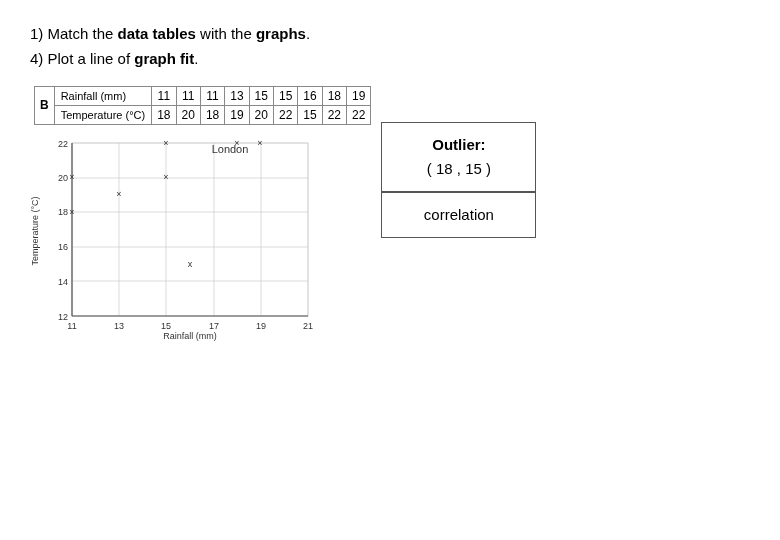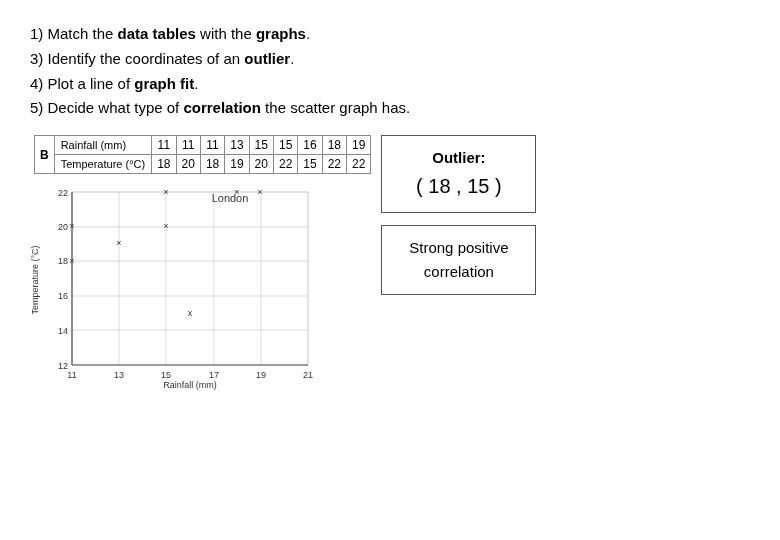--- a/index.html
+++ b/index.html
@@ -70,47 +70,45 @@
       margin-top: 2px;
     }
     svg.chart {
       width: 290px;
       height: 210px;
     }
     
     .right-panel {
       display: flex;
       flex-direction: column;
-      gap: 12px;
+      margin-top: 36px;
     }
     .info-box {
       border: 1.5px solid #555;
       padding: 10px 18px;
       min-width: 155px;
       text-align: center;
       font-size: 15px;
       line-height: 1.6;
     }
     .info-box .box-title {
       font-weight: bold;
       font-size: 15px;
     }
     .info-box .box-value {
-      font-size: 20px;
+      font-size: 15px;
     }
   </style>
 </head>
 <body>
 
 <div class="page">
   <div class="instructions">
     <p>1) Match the <span class="bold">data tables</span> with the <span class="bold">graphs</span>.</p>
-    <p>3) Identify the coordinates of an <span class="bold">outlier</span>.</p>
     <p>4) Plot a line of <span class="bold">graph fit</span>.</p>
-    <p>5) Decide what type of <span class="bold">correlation</span> the scatter graph has.</p>
   </div>
 
   <div class="content-area">
     <div class="left-panel">
 
       <table class="data-table">
         <tbody>
             <tr>
           <td class="row-b-label" rowspan="2">B</td>
           <td class="label-cell">Rainfall (mm)</td>
@@ -199,18 +197,17 @@
         </svg>
       </div>
     </div>
 
     <div class="right-panel">
       <div class="info-box">
         <div class="box-title">Outlier:</div>
         <div class="box-value">( 18 ,  15 )</div>
       </div>
       <div class="info-box">
-        <div>Strong positive</div>
         <div>correlation</div>
       </div>
     </div>
   </div>
 </div>
 
 </body></html>

